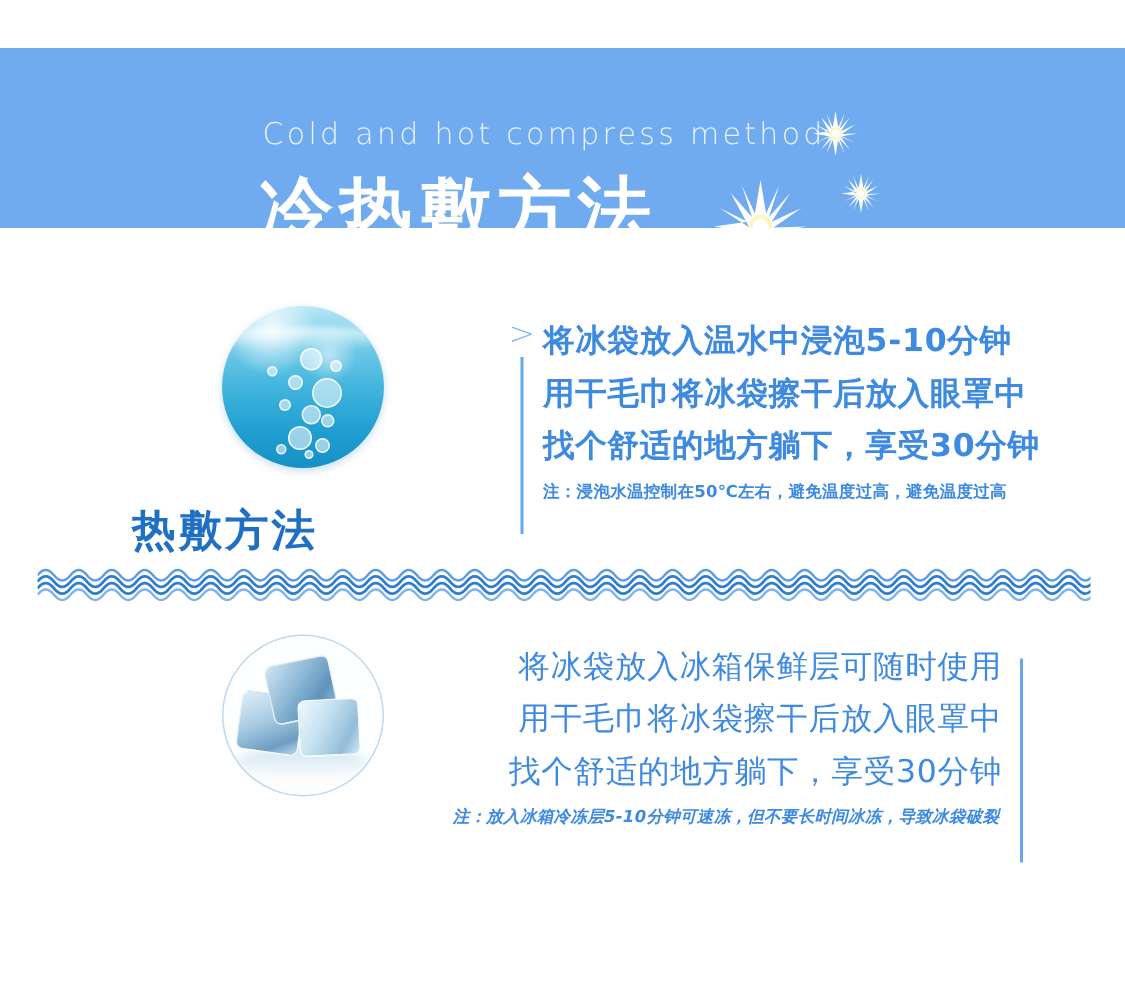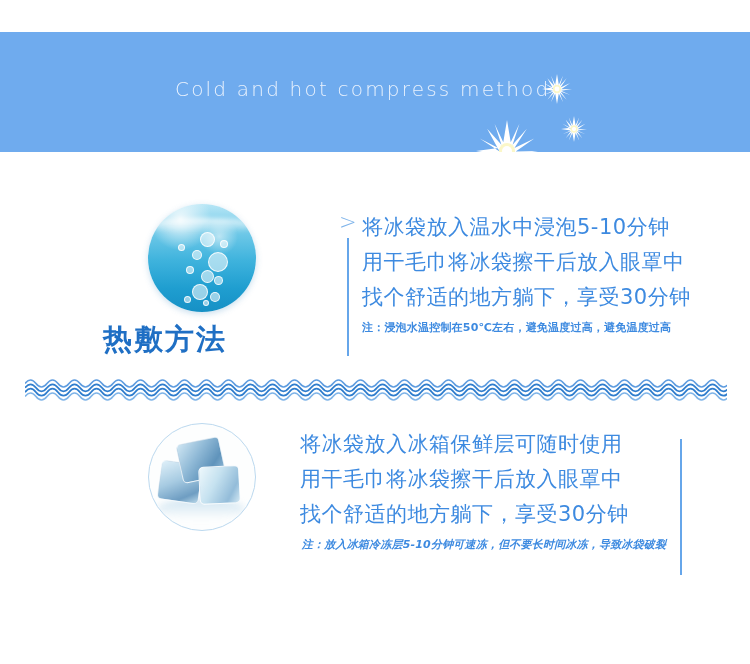--- a/index.html
+++ b/index.html
@@ -142,21 +142,21 @@
     left: 0;
     width: 300px;
     text-align: center;
     font-size: 29px;
     font-weight: bold;
     letter-spacing: 2px;
     color: #1f6fc4;
     white-space: nowrap;
     line-height: 1;
   }
-  .sec-hot .sec-label { top: 135px; padding-left: 15px; }
+  .sec-hot .sec-label { top: 149px; }
   .sec-ice .sec-label { top: 140px; }
 
   
   .textblock { position: absolute; }
   .tb-hot { left: 333px; top: 20px; }
   .tb-ice { left: 300px; top: 22px; width: 382px; }
 
   .rule {
     position: absolute;
     width: 2px;
@@ -175,22 +175,22 @@
     font-weight: 300;
   }
 
   .line {
     font-size: 21px;
     color: #3d8ae0;
     line-height: 35px;
     white-space: nowrap;
     letter-spacing: 0.5px;
   }
-  .tb-hot .line { padding-left: 29px; }
-  .tb-ice .line { text-align: left; padding-right: 14px; }
+  .tb-hot .line { padding-left: 29px; font-weight: bold; }
+  .tb-ice .line { text-align: right; padding-right: 14px; }
 
   .note {
     font-size: 11px;
     font-weight: bold;
     color: #3d8ae0;
     white-space: nowrap;
     letter-spacing: 0.2px;
     line-height: 18px;
   }
   .tb-hot .note { padding-left: 29px; padding-top: 4px; }
@@ -204,20 +204,21 @@
     width: 702px;
     height: 24px;
   }
   .wave-divider svg { display: block; }
 </style>
 </head>
 <body>
 
 <div class="banner">
   <div class="banner-subtitle">Cold and hot compress method</div>
+  <div class="banner-title">冷热敷方法</div>
 
   <div class="spark" style="left:476px; top:88px;">
     <svg width="62" height="62" viewBox="0 0 100 100" aria-hidden="true">
       <polygon fill="#ffffff" points="50,0 56,36 70,6 59,40 82,14 62,45 94,30 64,51 100,50 64,56 94,70 62,58 82,86 59,62 70,94 56,65 50,100 44,65 30,94 41,62 18,86 38,58 6,70 36,56 0,50 36,45 6,30 38,51 18,14 41,40 30,6 44,36"></polygon>
       <circle cx="50" cy="50" r="13" fill="#fbf7c8"></circle>
       <circle cx="50" cy="50" r="8" fill="#ffffff"></circle>
     </svg>
   </div>
 
   <div class="spark" style="left:542px; top:42px;">

